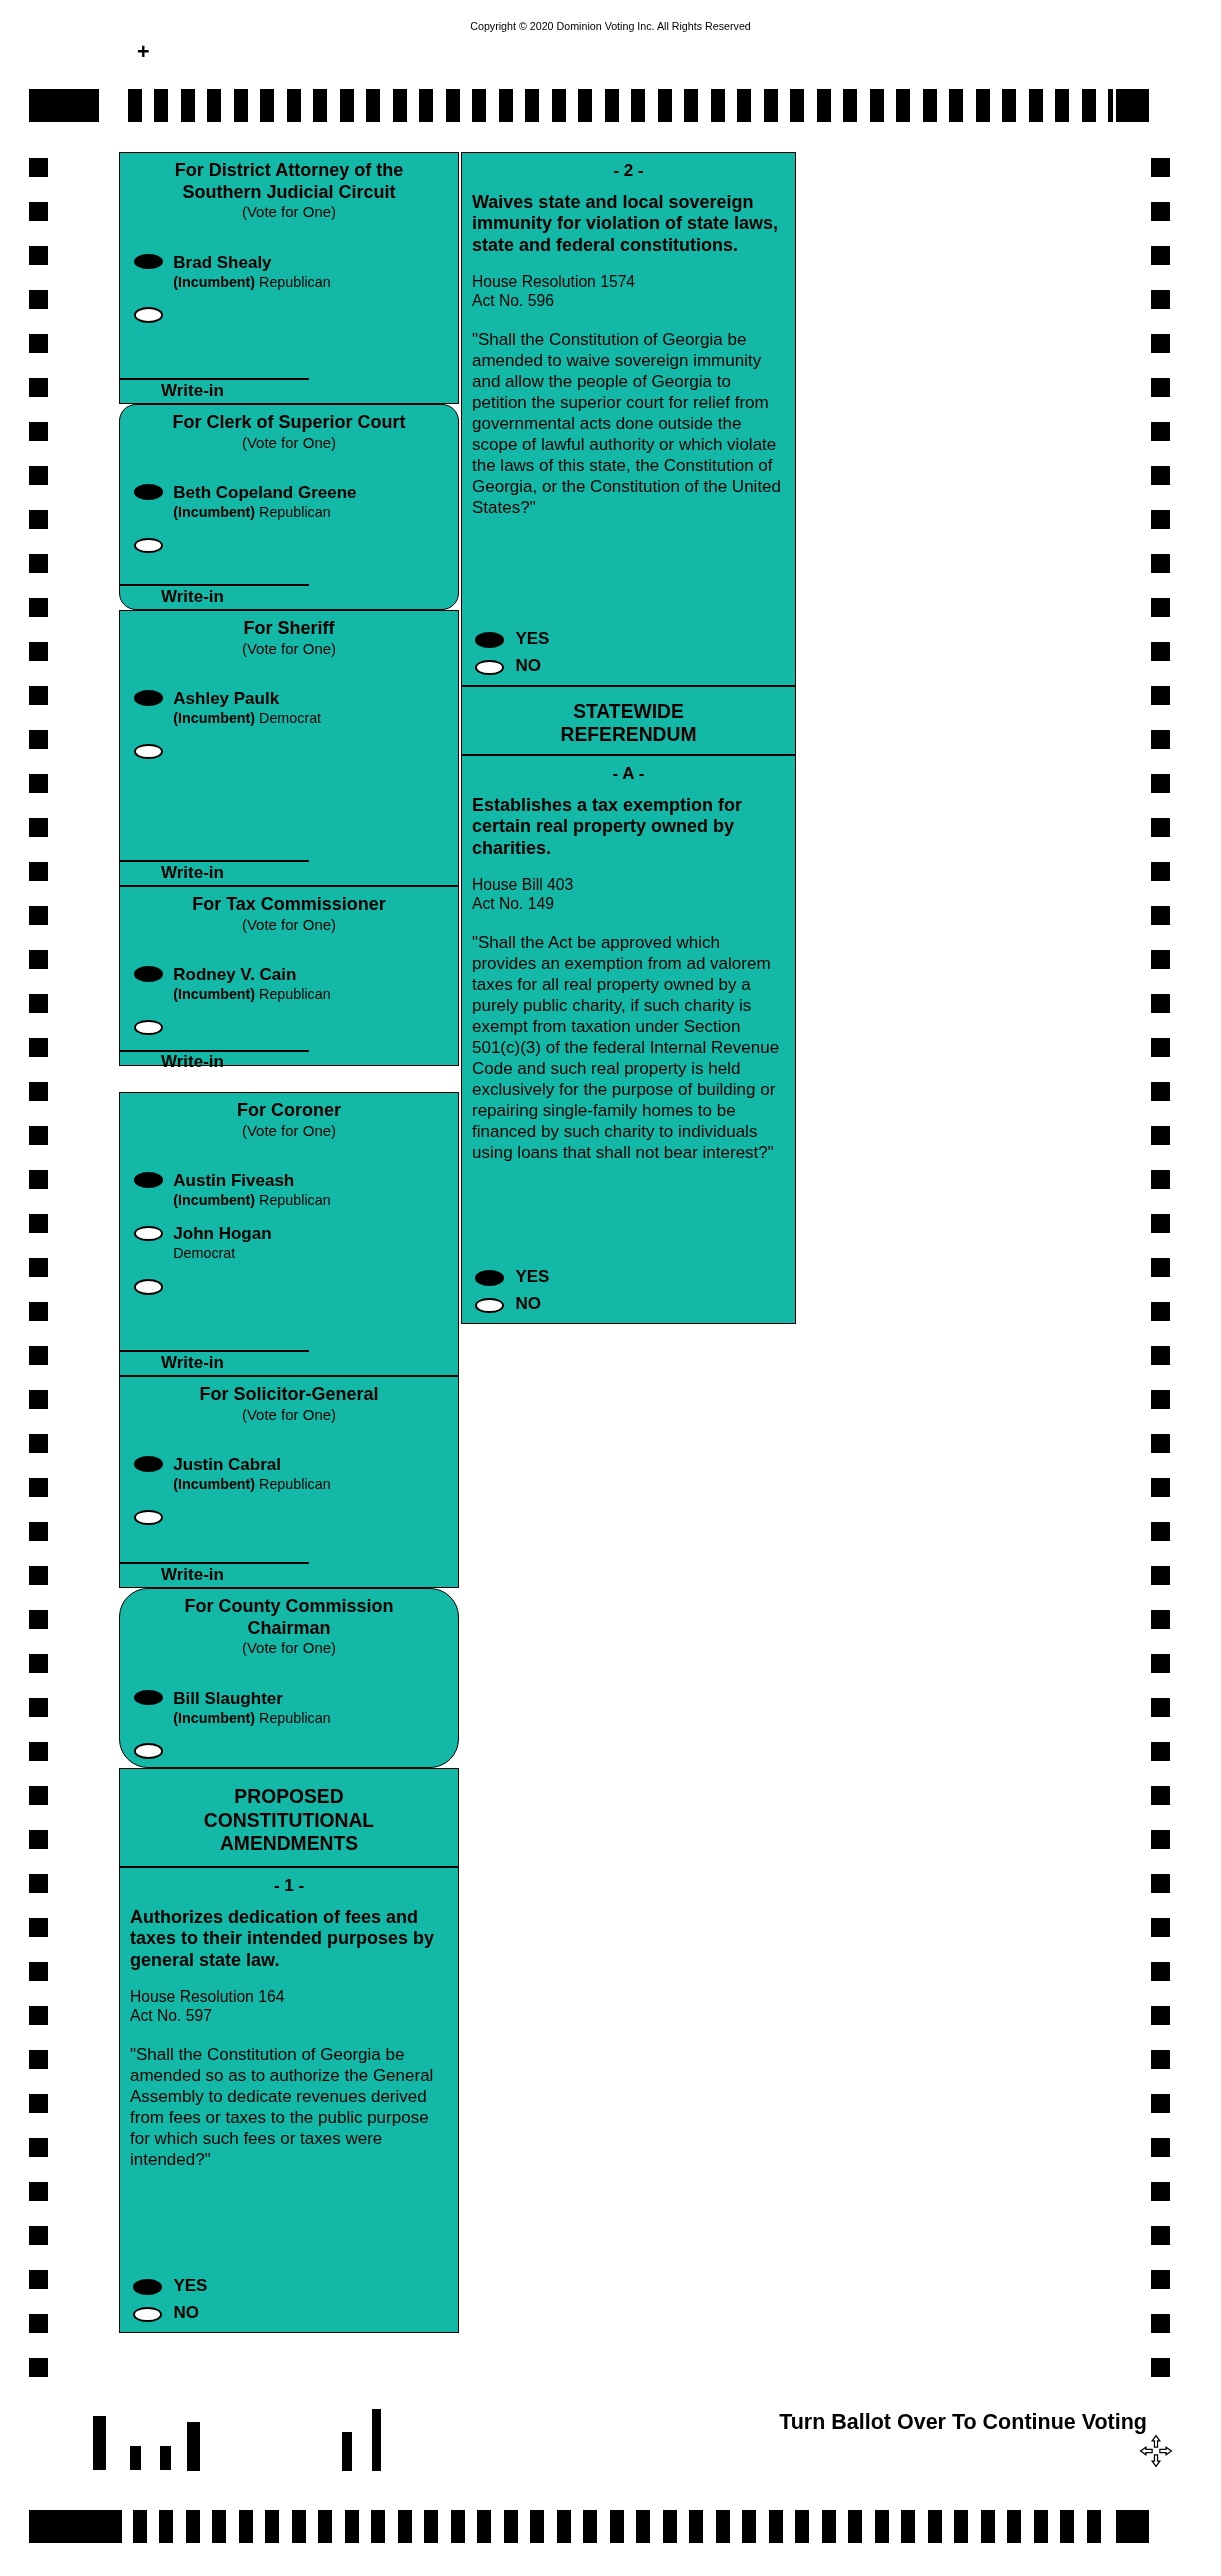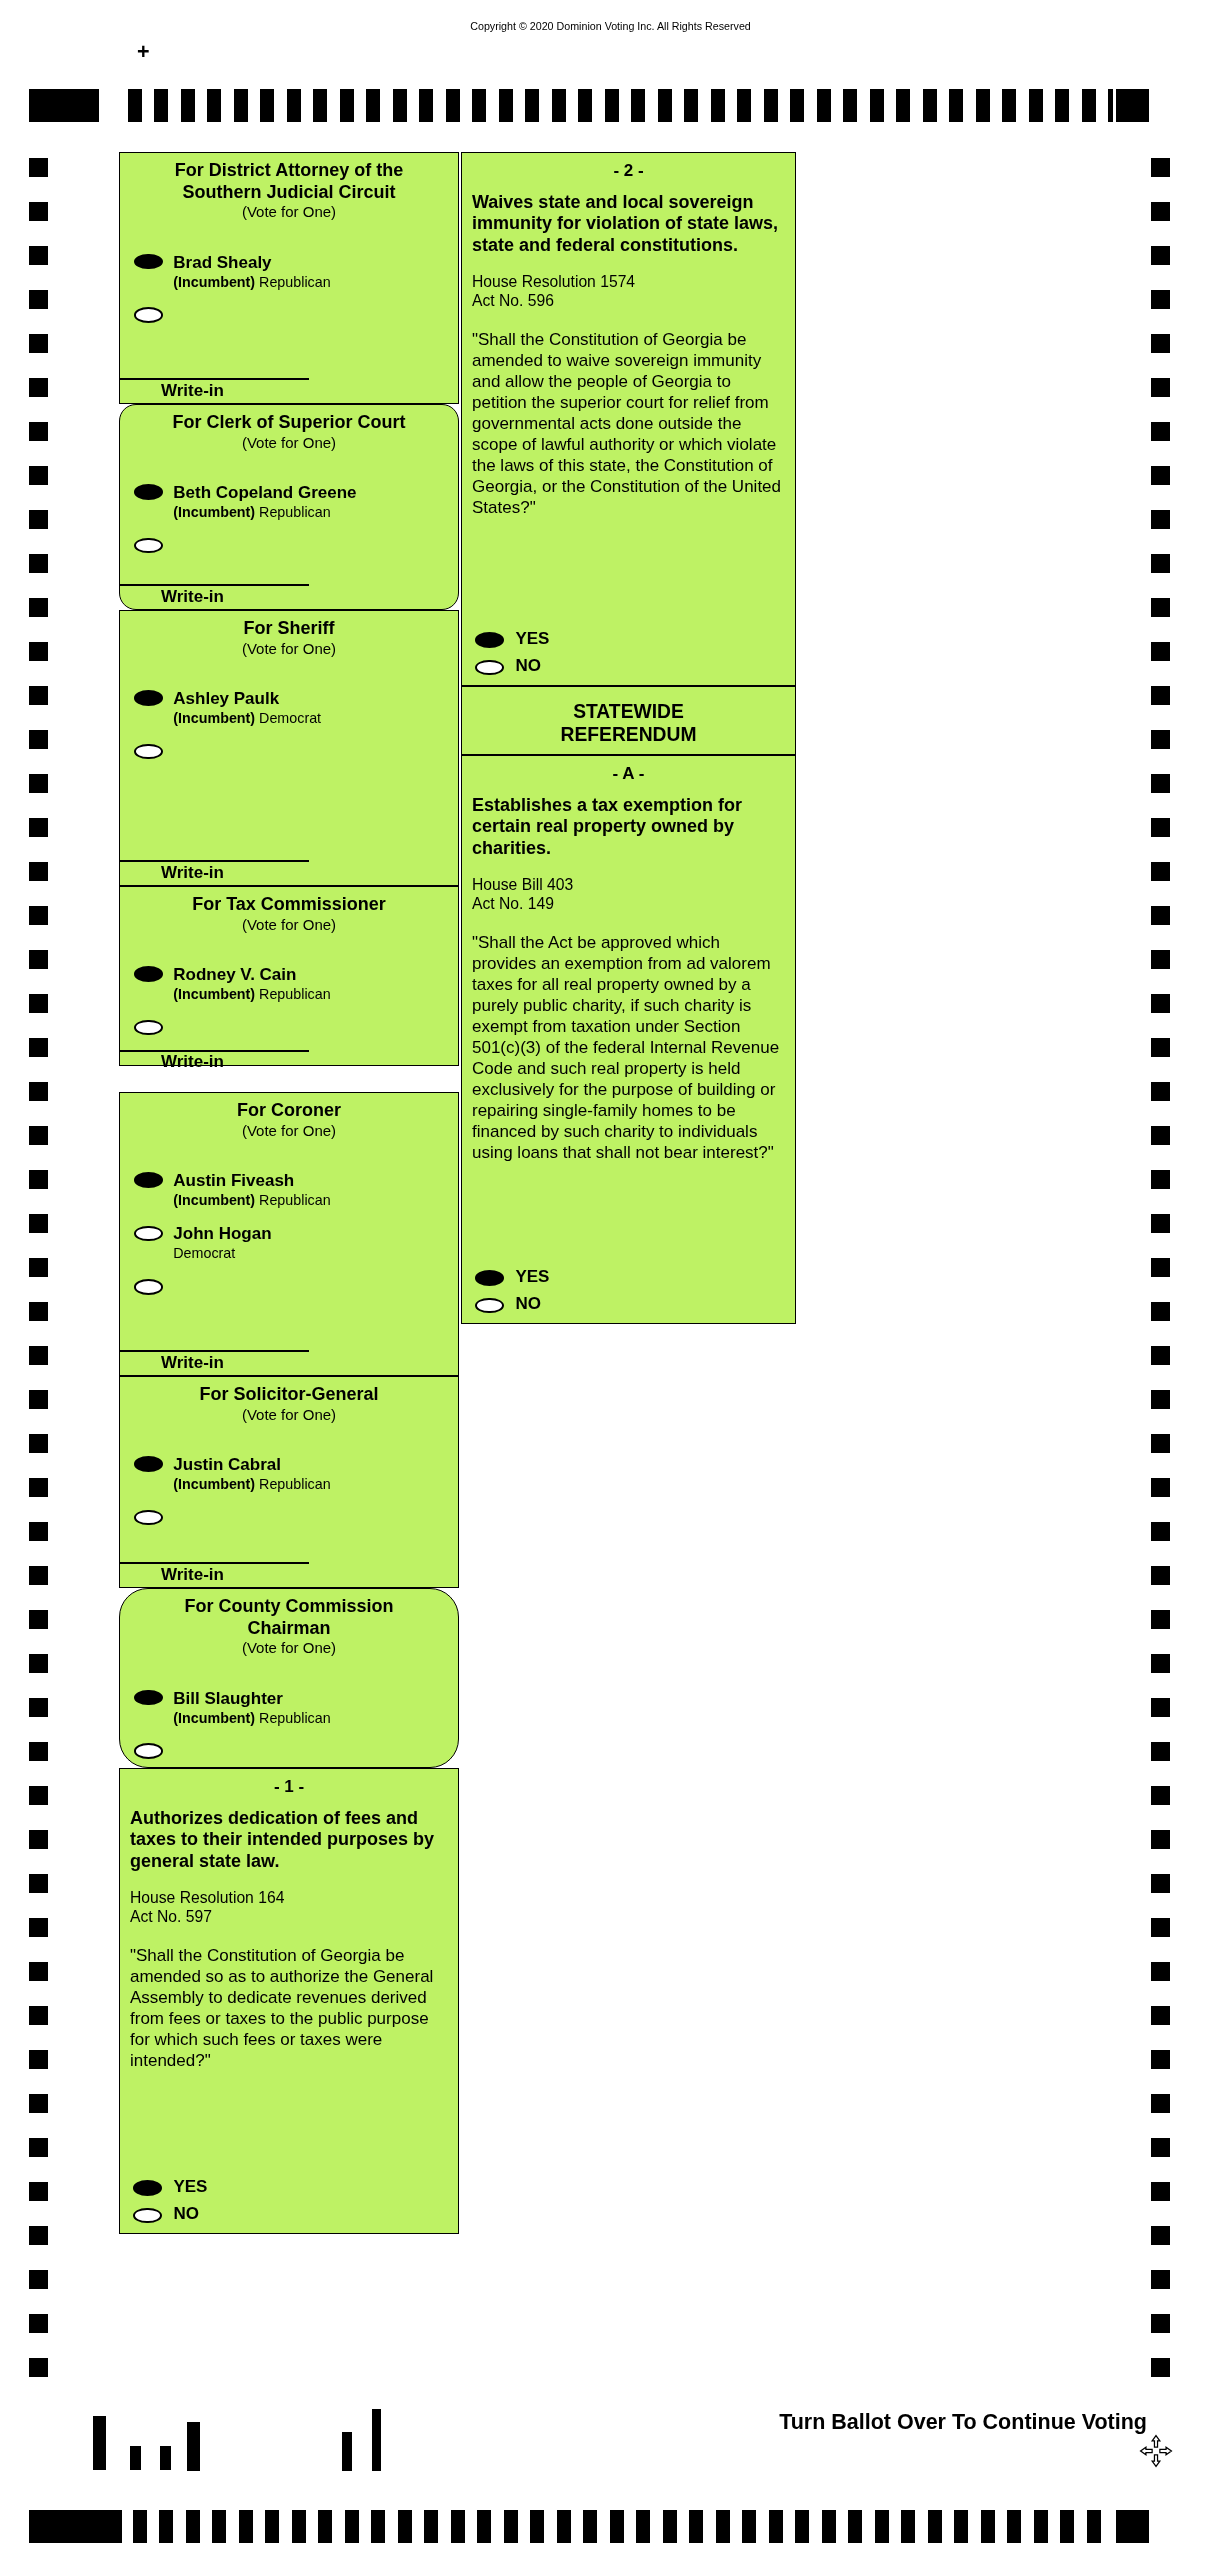--- a/index.html
+++ b/index.html
@@ -12,21 +12,21 @@
   
   .strip { position:absolute; height:33px; }
   .strip .blk { position:absolute; top:0; height:33px; background:#000; }
   .strip .bars { position:absolute; top:0; height:33px;
     background:repeating-linear-gradient(90deg,#000 0 13.6px,#fff 13.6px 26.5px); }
   .side-marks { position:absolute; width:19.3px;
     background:repeating-linear-gradient(180deg,#000 0 19.3px,transparent 19.3px 44px); }
 
   
   .col { position:absolute; display:flex; flex-direction:column; }
-  .box { border:1.4px solid #000; background:#bef264; display:flex; flex-direction:column;
+  .box { border:1.4px solid #000; background:#14b8a6; display:flex; flex-direction:column;
          padding-top:5.7px; position:relative; }
 
   
   .c-title { font-weight:bold; font-size:18px; line-height:21.5px; text-align:center; white-space:pre-line; padding:1.4px 7.2px 0; }
   .c-instr { font-size:15px; line-height:18.6px; text-align:center; }
   .cands { margin-top:30px; }
   .cand { display:flex; align-items:flex-start; gap:10px; margin:0 8.6px 14.3px 14.3px; }
   .cname { font-size:17px; font-weight:bold; line-height:21px; }
   .cdetail { font-size:14.3px; line-height:18px; }
   .cdetail .b { font-weight:bold; }
@@ -230,20 +230,25 @@
       <div class="cand empty-oval-row">
         <span class="oval"></span>
       </div>
     </div>
     <div class="writein">
       <div class="wline"></div>
       <div class="wlabel">Write-in</div>
     </div>
   </div>
 
+  <div class="box hdr-box" style="height:99px;">
+    <div class="hdr">PROPOSED
+CONSTITUTIONAL
+AMENDMENTS</div>
+  </div>
 
   <div class="box" style="height:466px;">
     <div class="m-num">- 1 -</div>
     <div class="m-sum">Authorizes dedication of fees and taxes to their intended purposes by general state law.</div>
     <div class="m-bill">
       <div>House Resolution 164</div>
       <div>Act No. 597</div>
     </div>
     <div class="m-q">"Shall the Constitution of Georgia be amended so as to authorize the General Assembly to dedicate revenues derived from fees or taxes to the public purpose for which such fees or taxes were intended?"</div>
     <div class="yn">

